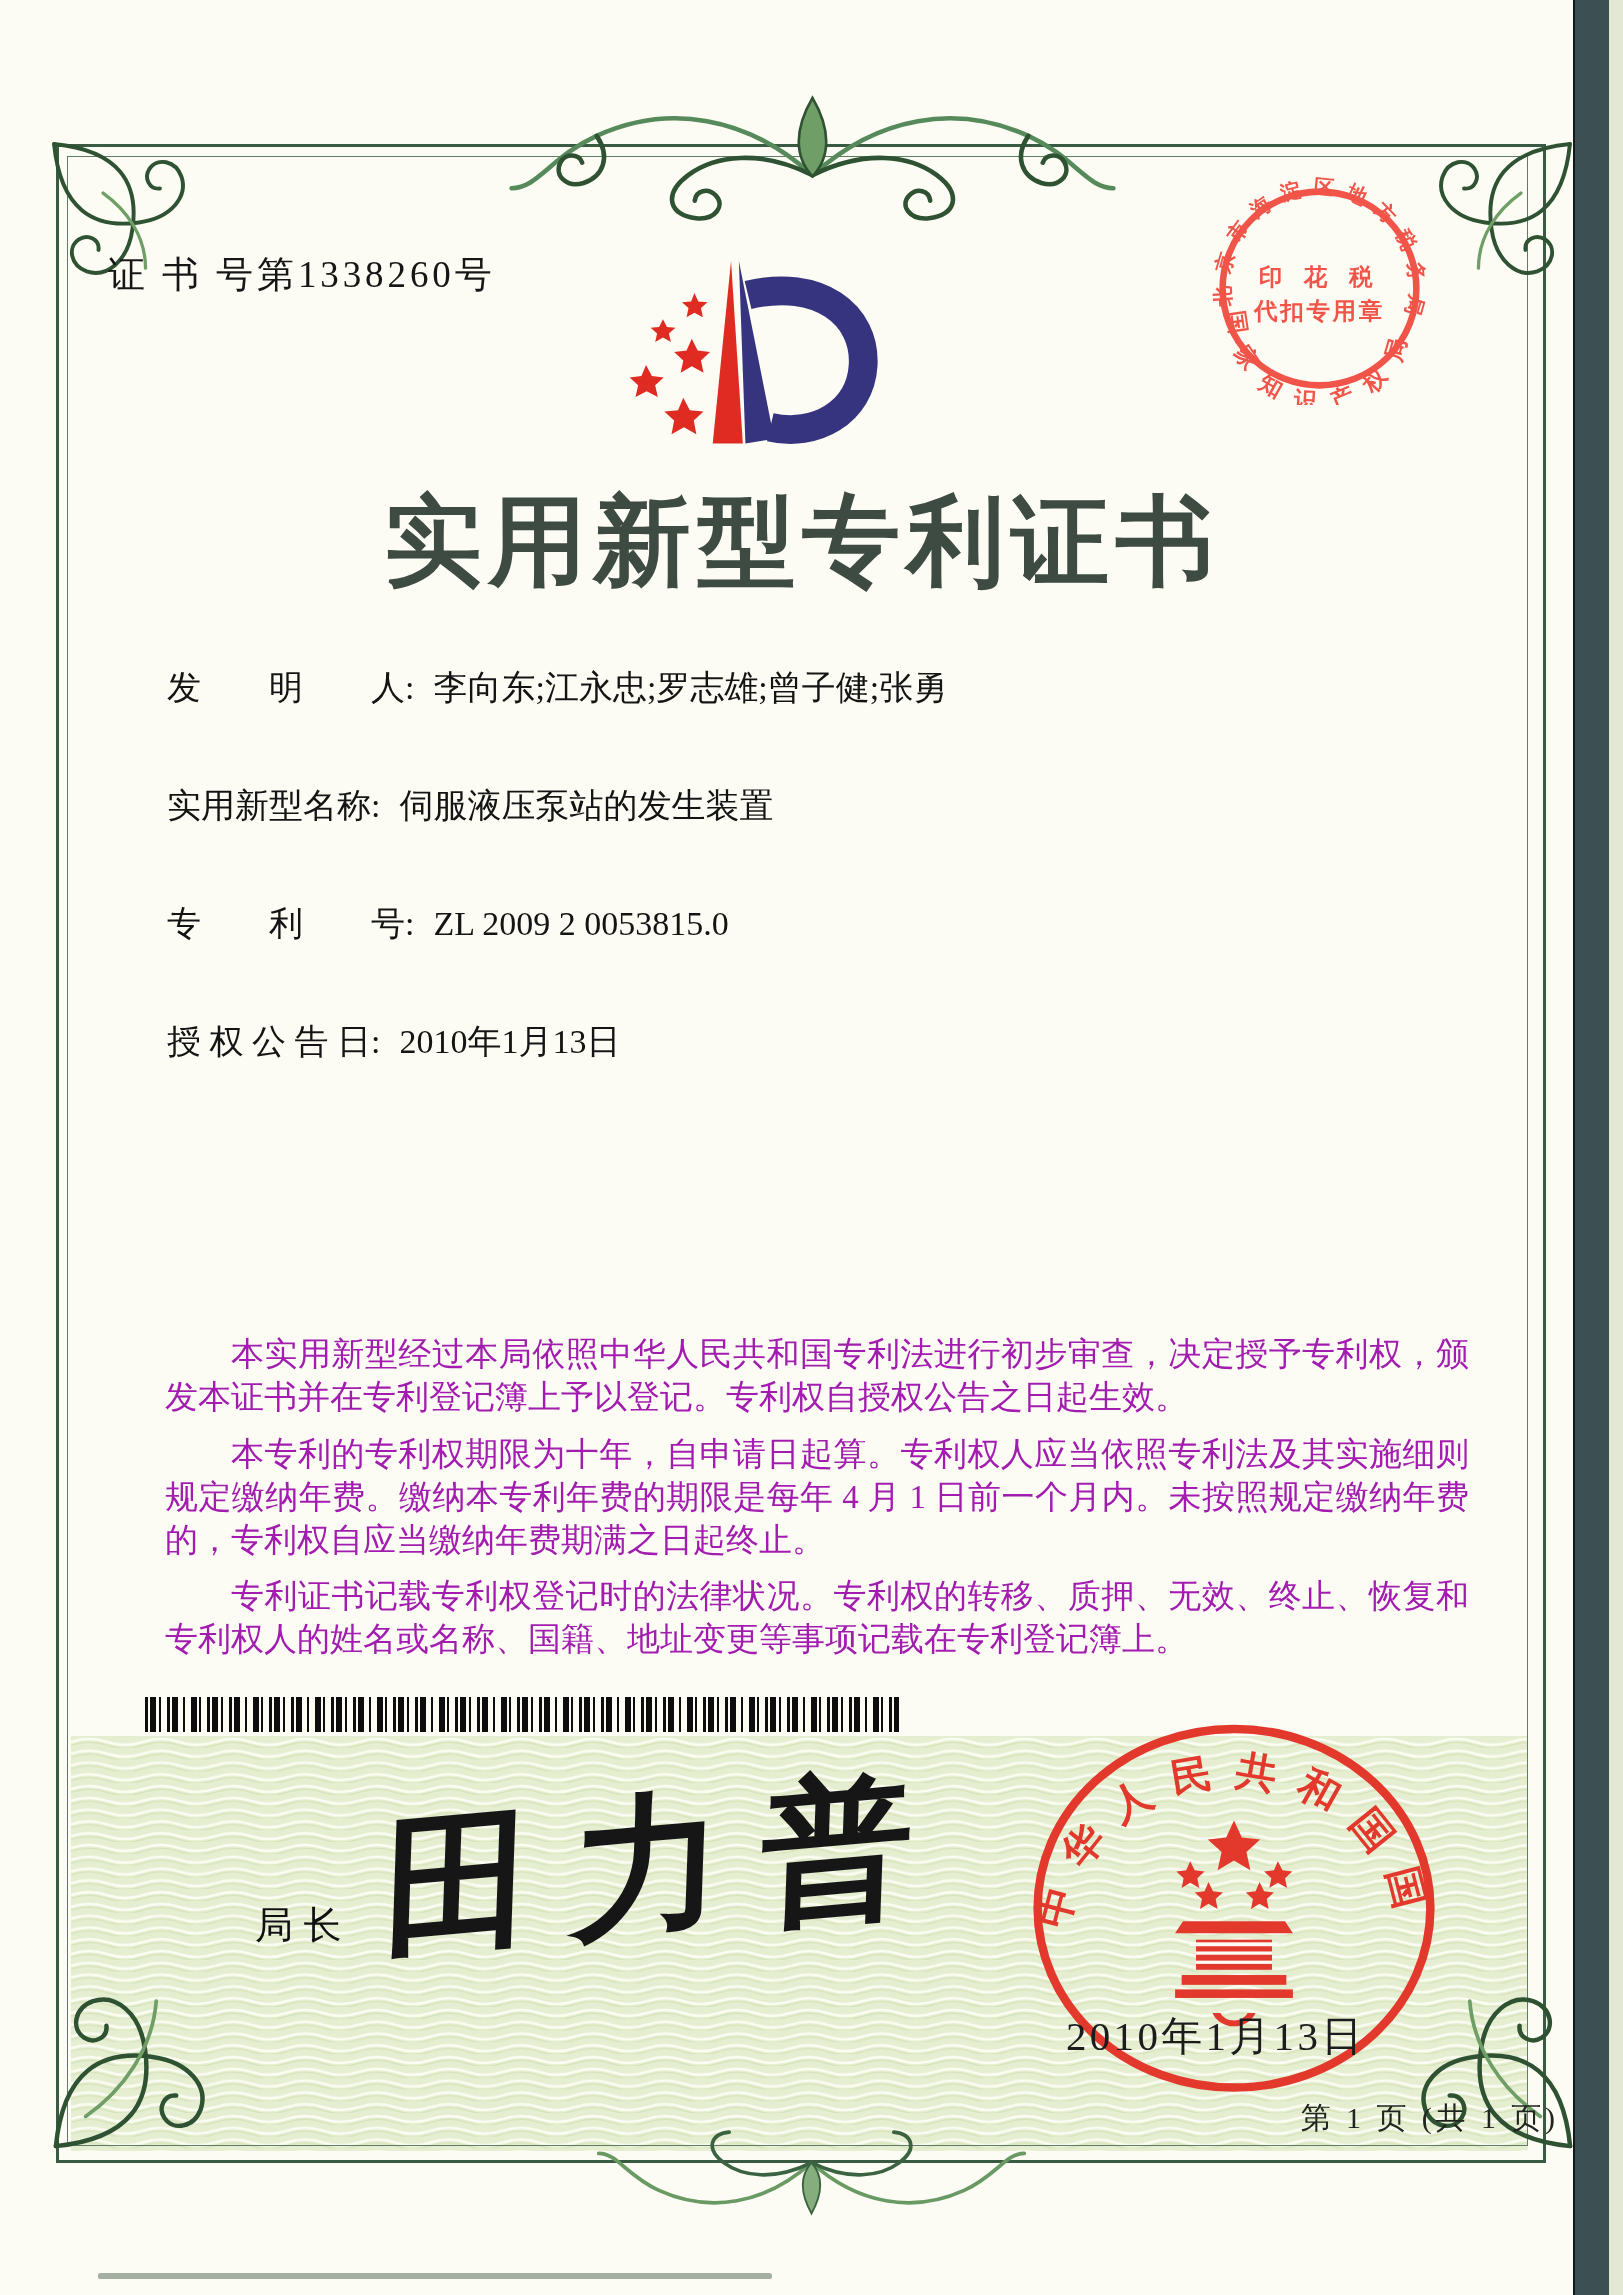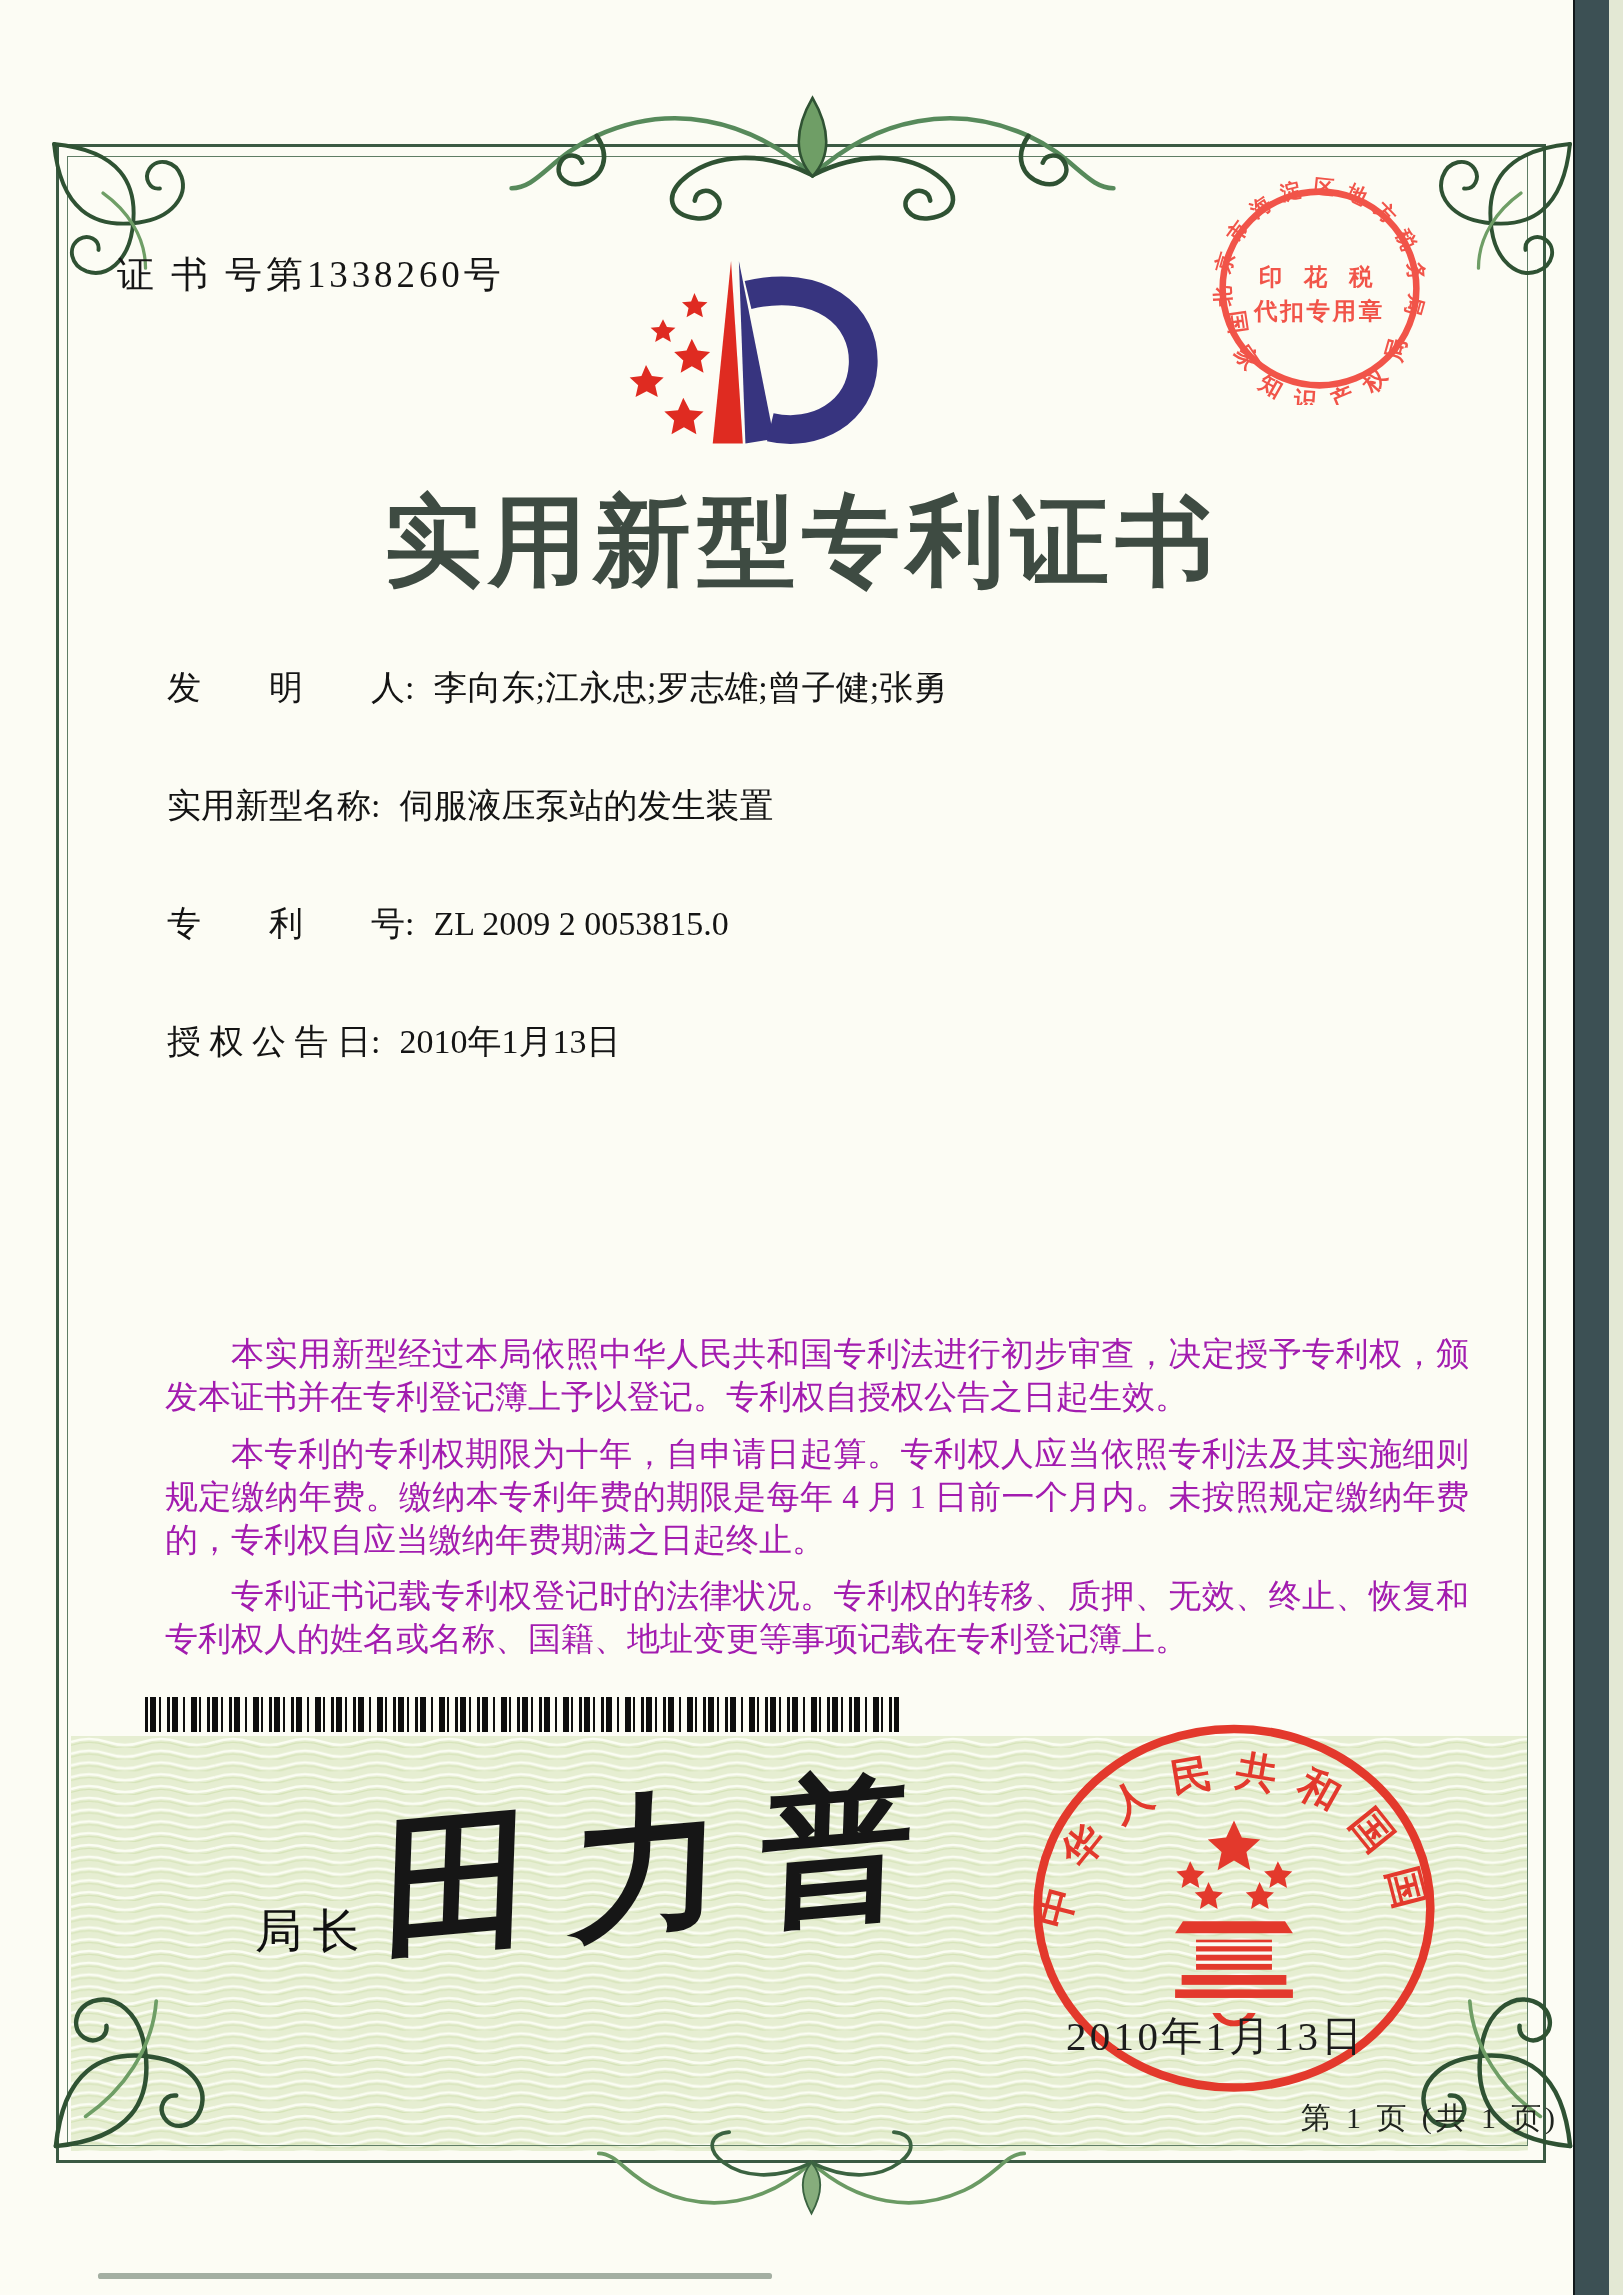--- a/index.html
+++ b/index.html
@@ -15,21 +15,21 @@
   .binding-line{left:1573px;top:0;width:2.6px;height:2295px;background:#11181a;}
   .bottom-scan-edge{left:98px;top:2273px;width:674px;height:5.9px;background:#5b6f5e;opacity:.55;border-radius:2.6px;}
 
   
   .frame-outer{left:56px;top:144px;width:1484px;height:2013px;border:3.9px solid #3b5a43;}
   .frame-inner{left:67px;top:156px;width:1459px;height:1988px;border:1.3px solid #5f7d65;}
 
   
   .band{left:71px;top:1736px;width:1457px;height:415px;}
 
-  .cert-no{left:117px;top:250px;font-size:37px;color:#161616;letter-spacing:3.9px;}
+  .cert-no{left:108px;top:250px;font-size:37px;color:#161616;letter-spacing:3.9px;}
   .title{left:59px;top:477px;width:1486px;text-align:center;font-size:98px;font-weight:bold;
          color:#3e4b42;letter-spacing:6.5px;}
 
   .fields{left:167px;top:665px;width:1309px;}
   .field-row{height:84px;margin-bottom:34px;font-size:34px;color:#141414;white-space:nowrap;}
   .field-row .lbl{display:inline-block;}
   .field-row .val{display:inline-block;margin-left:10.5px;}
 
   .paras{left:165px;top:1333px;width:1304px;font-size:33px;line-height:43px;color:#a21caf;
          text-align:justify;}
@@ -39,21 +39,21 @@
     background:repeating-linear-gradient(90deg,
       #0d0d0d 0 2.6px, transparent 2.6px 5.2px,
       #0d0d0d 5.2px 11px, transparent 11px 14.4px,
       #0d0d0d 14.4px 16.4px, transparent 16.4px 21.6px,
       #0d0d0d 21.6px 25px, transparent 25px 27px,
       #0d0d0d 27px 33px, transparent 33px 38px,
       #0d0d0d 38px 40px, transparent 40px 46px,
       #0d0d0d 46px 52px, transparent 52px 54px,
       #0d0d0d 54px 56px, transparent 56px 62px);}
 
-  .director{left:255px;top:1900px;font-size:47px;color:#101010;letter-spacing:10.5px;}
+  .director{left:255px;top:1900px;font-size:38px;color:#101010;letter-spacing:10.5px;}
   .signature{left:383px;top:1789px;font-size:152px;font-weight:bold;color:#161616;
     letter-spacing:38px;transform:rotate(-5deg) skewX(-7deg);transform-origin:left center;
     white-space:nowrap;}
 
   .seal-date{left:1066px;top:2009px;font-size:41px;color:#1c1c1c;letter-spacing:3.3px;white-space:nowrap;}
   .page-footer{left:105px;top:2098px;width:1454px;text-align:right;font-size:30px;
     color:#20251f;letter-spacing:3.9px;}
 
   svg text{font-family:"Liberation Serif","DejaVu Serif",serif;}
 </style>

